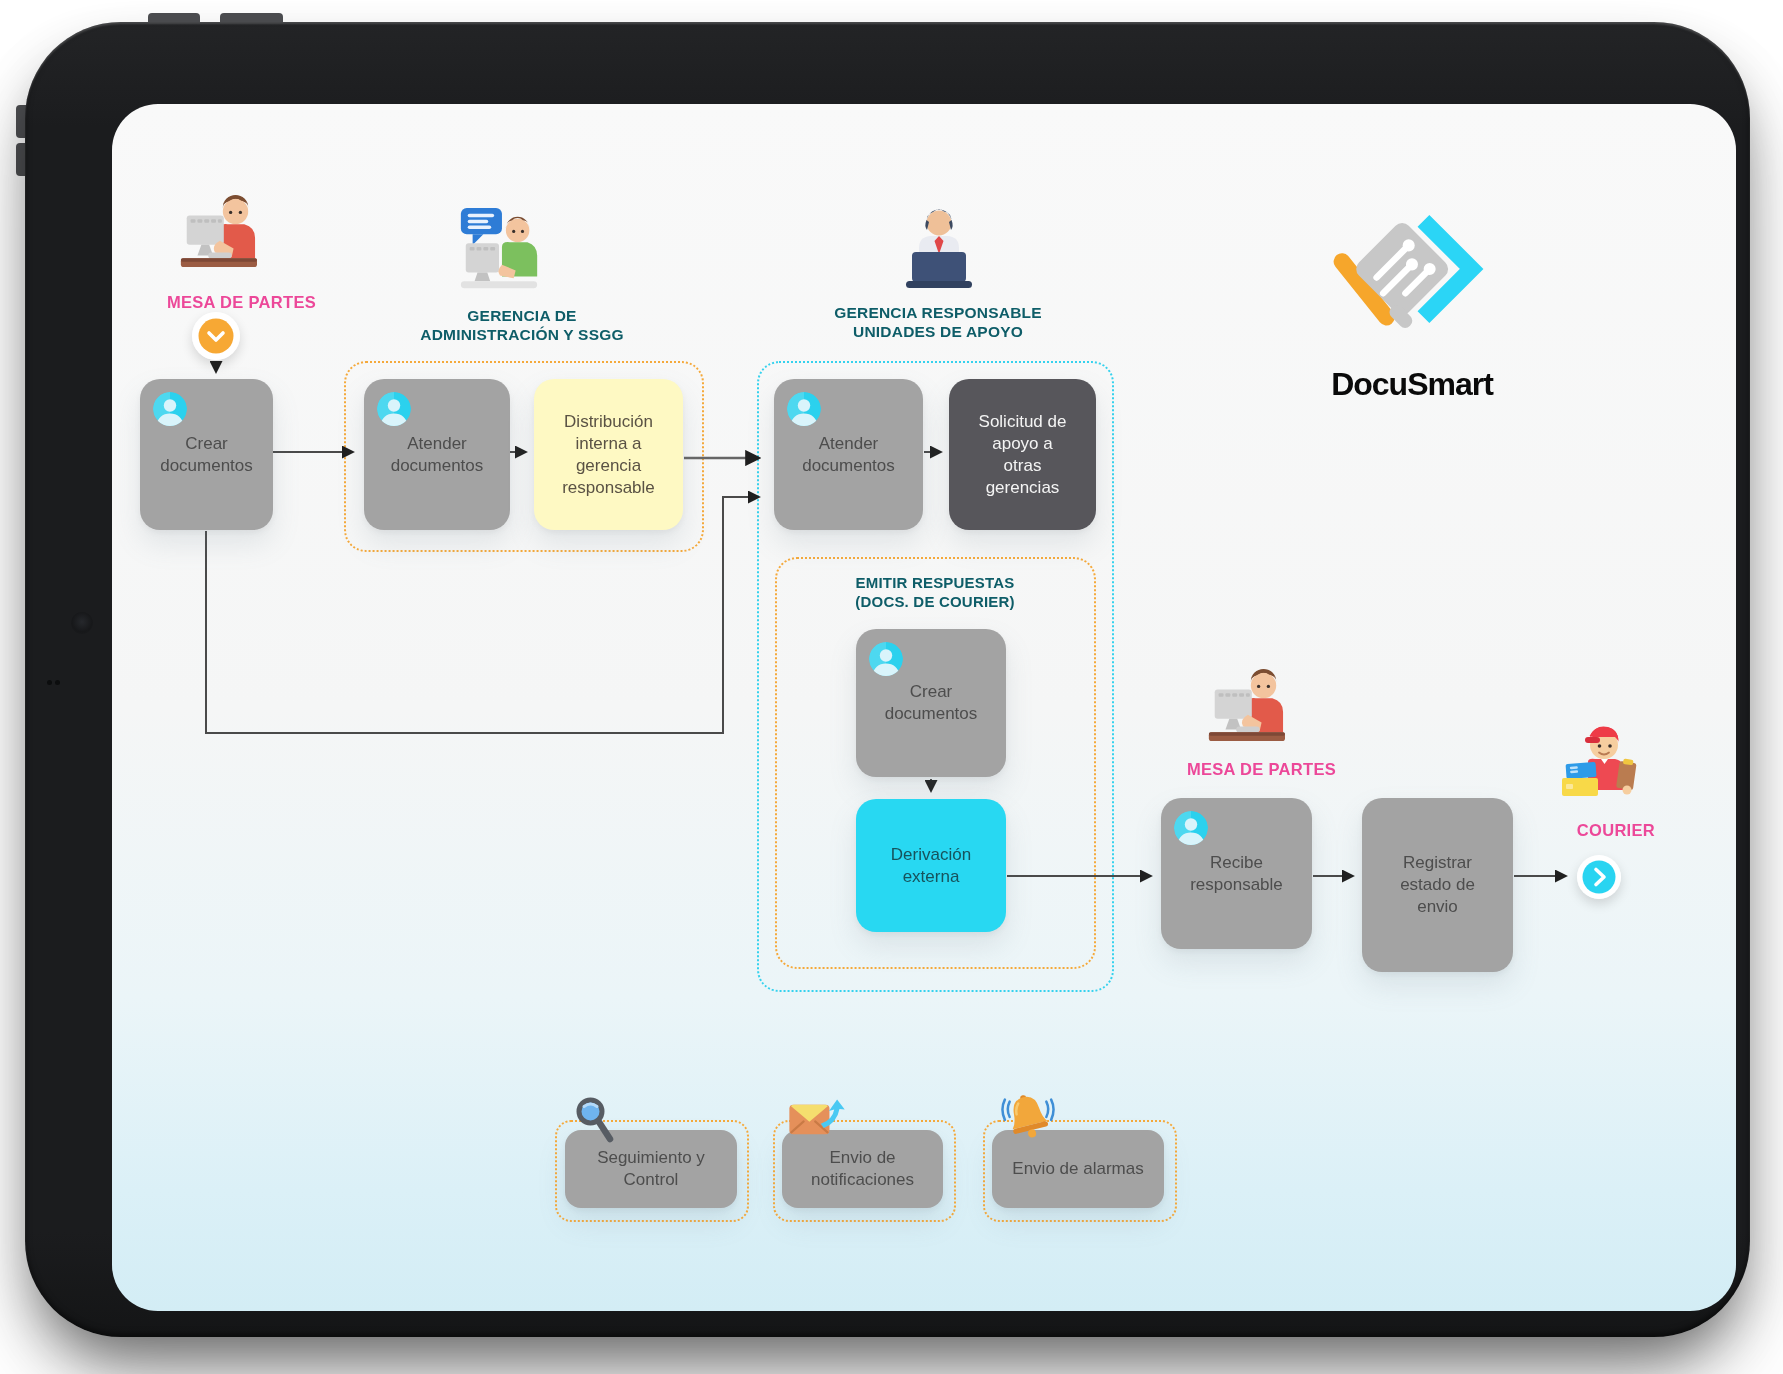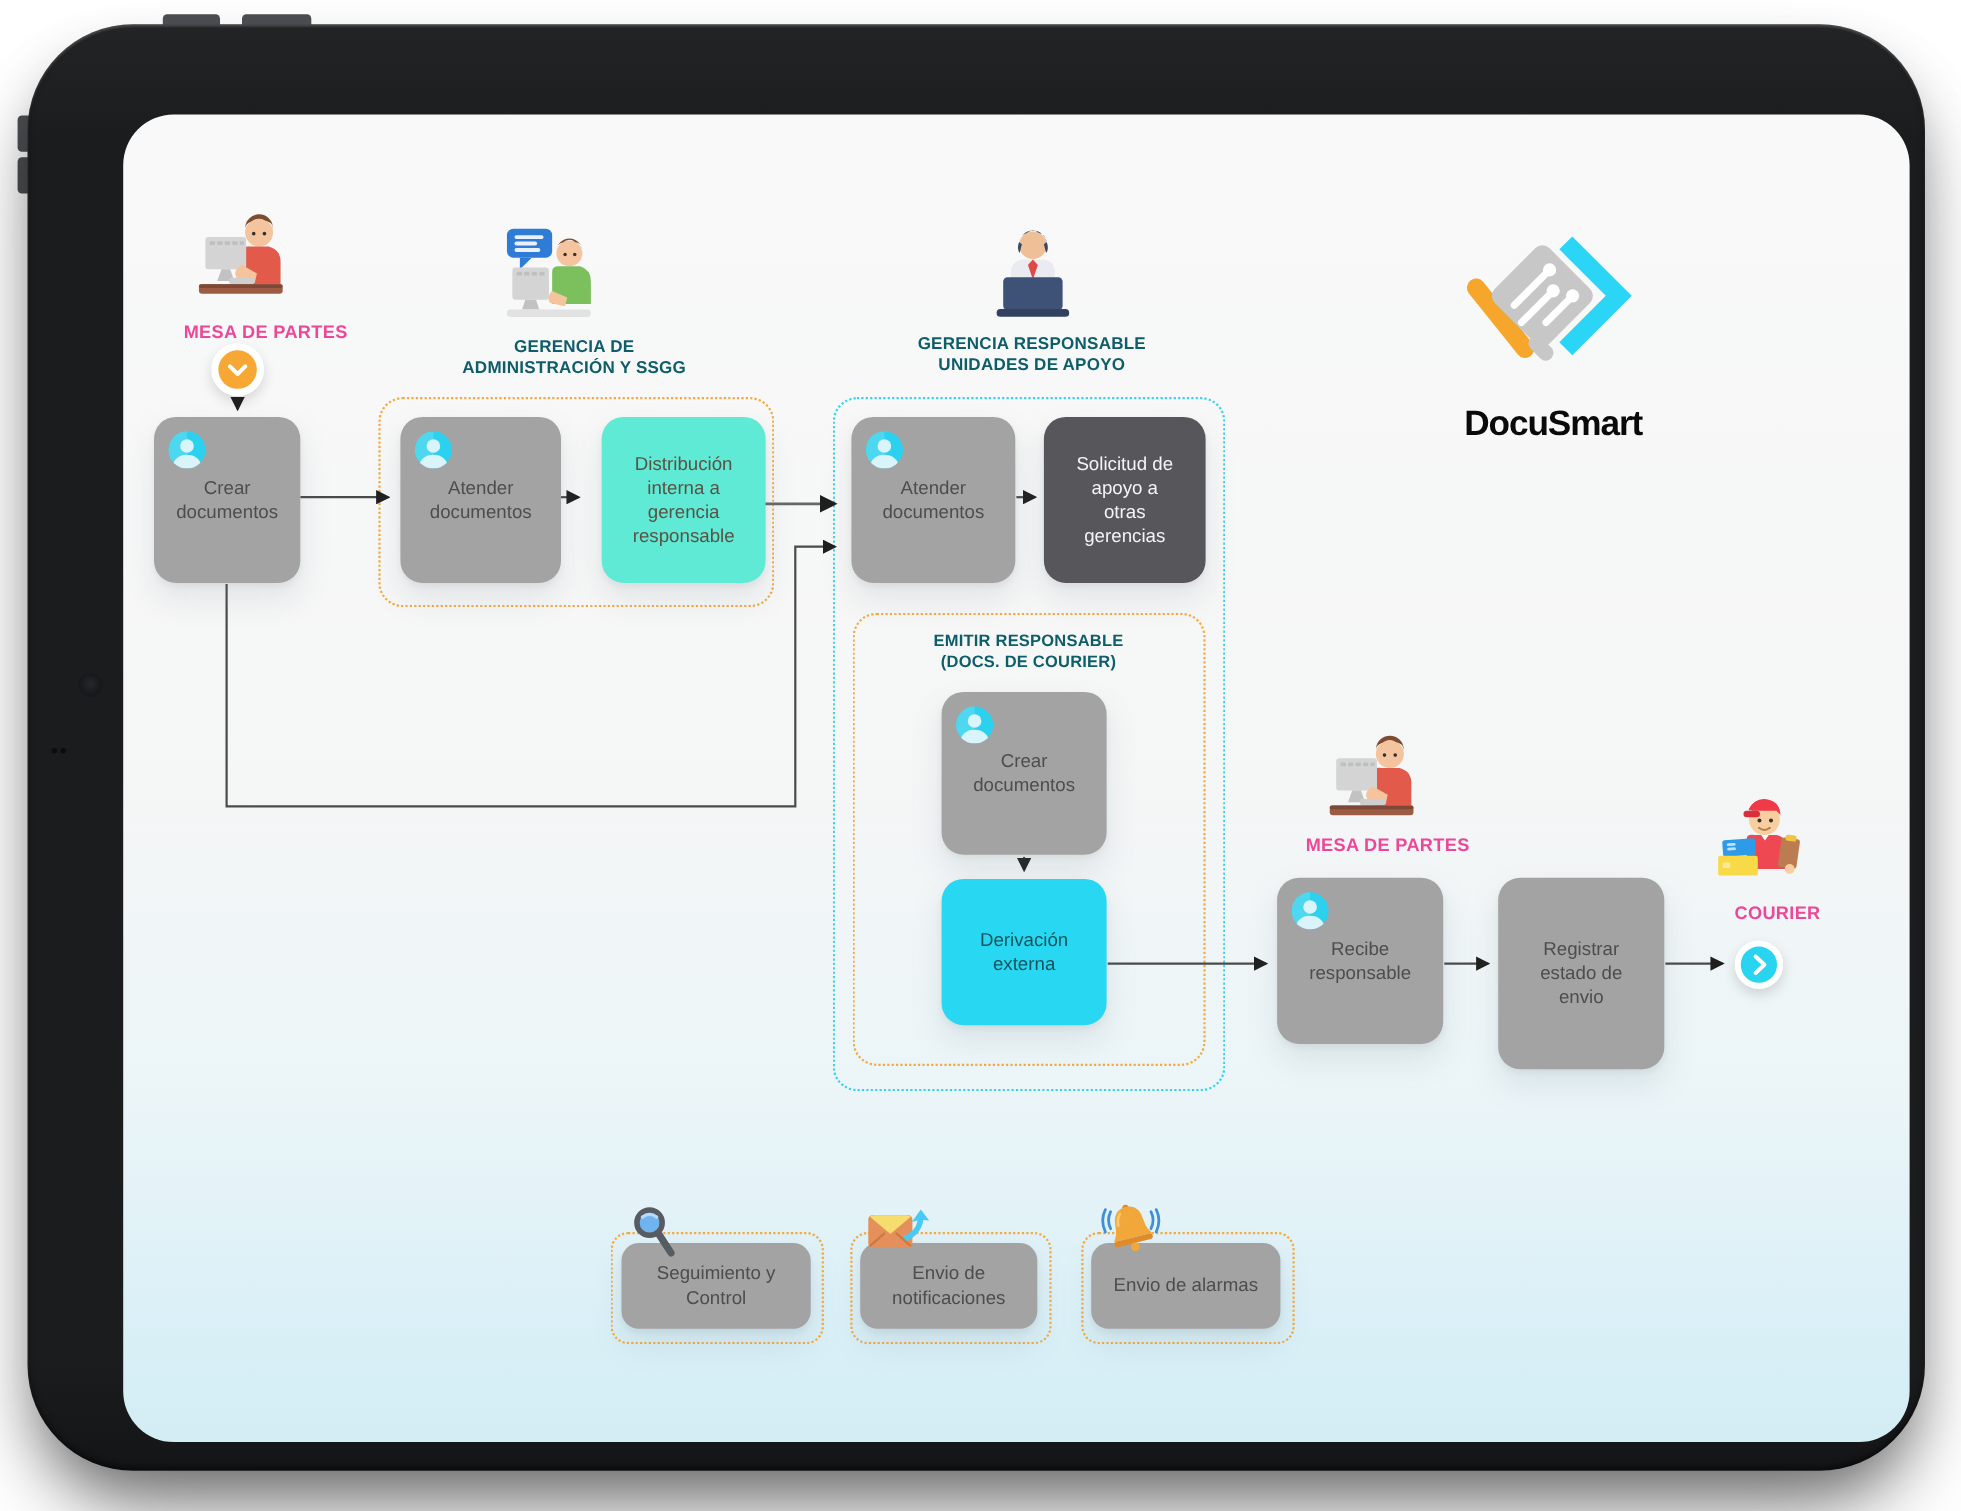--- a/index.html
+++ b/index.html
@@ -28,21 +28,21 @@
 
   
   .abs{position:absolute;}
   .node{
     position:absolute;background:#a3a3a3;border-radius:20px;
     box-shadow:0 14px 28px rgba(120,135,150,.16), 0 3px 6px rgba(0,0,0,.05);
     display:flex;align-items:center;justify-content:center;text-align:center;
   }
   .node .node-label{display:block;padding:0 12px;font-size:17px;line-height:22px;color:#4d4d4d;}
   .node .avatar{position:absolute;left:13px;top:13px;width:34px;height:34px;}
-  .node-orange{background:#5eead4;margin-left:13px;}
+  .node-orange{background:#fef9c3;}
   .node-orange .node-label{color:#5a5244;}
   .node-dark{background:#57565B;}
   .node-dark .node-label{color:#f4f4f4;}
   .node-cyan{background:#28D8F2;}
   .node-cyan .node-label{color:#17535c;font-weight:500;}
   .group{position:absolute;border:2px dotted #F5A93B;border-radius:22px;background:transparent;}
   .group-cyan{border-color:#35D2EE;}
   .actor-label{
     position:absolute;text-align:right;color:#ec4899;font-weight:bold;
     font-size:16.5px;letter-spacing:.3px;
@@ -248,21 +248,21 @@
     <circle cx="24" cy="24" r="24" fill="#ffffff"></circle>
     <circle cx="24" cy="24" r="17.5" fill="#F7A834"></circle>
     <path d="M17 21 L24 28 L31 21" stroke="#ffffff" stroke-width="3.6" fill="none" stroke-linecap="round" stroke-linejoin="round"></path>
   </svg>
 </div>
 
 <div class="group" style="left:344px;top:361px;width:356px;height:187px"></div>
 <div class="group group-cyan" style="left:757px;top:361px;width:353px;height:627px"></div>
 <div class="group" style="left:775px;top:557px;width:317px;height:408px"></div>
 <div class="group-title" style="left:785px;top:573px;width:300px;font-size:15px">
-  <span style="display:block">EMITIR RESPONSABLE</span>
+  <span style="display:block">EMITIR RESPUESTAS</span>
   <span style="display:block">(DOCS. DE COURIER)</span>
 </div>
 
 <svg class="connectors" width="1783" height="1374">
   <defs>
     <marker id="arr" viewBox="0 0 10 10" refX="8.5" refY="5" markerWidth="6.5" markerHeight="6.5" orient="auto-start-reverse">
       <path d="M0 0 L10 5 L0 10 Z" fill="#1f1f1f"></path>
     </marker>
   </defs>
   <g stroke="#4a4a4a" stroke-width="2" fill="none">

